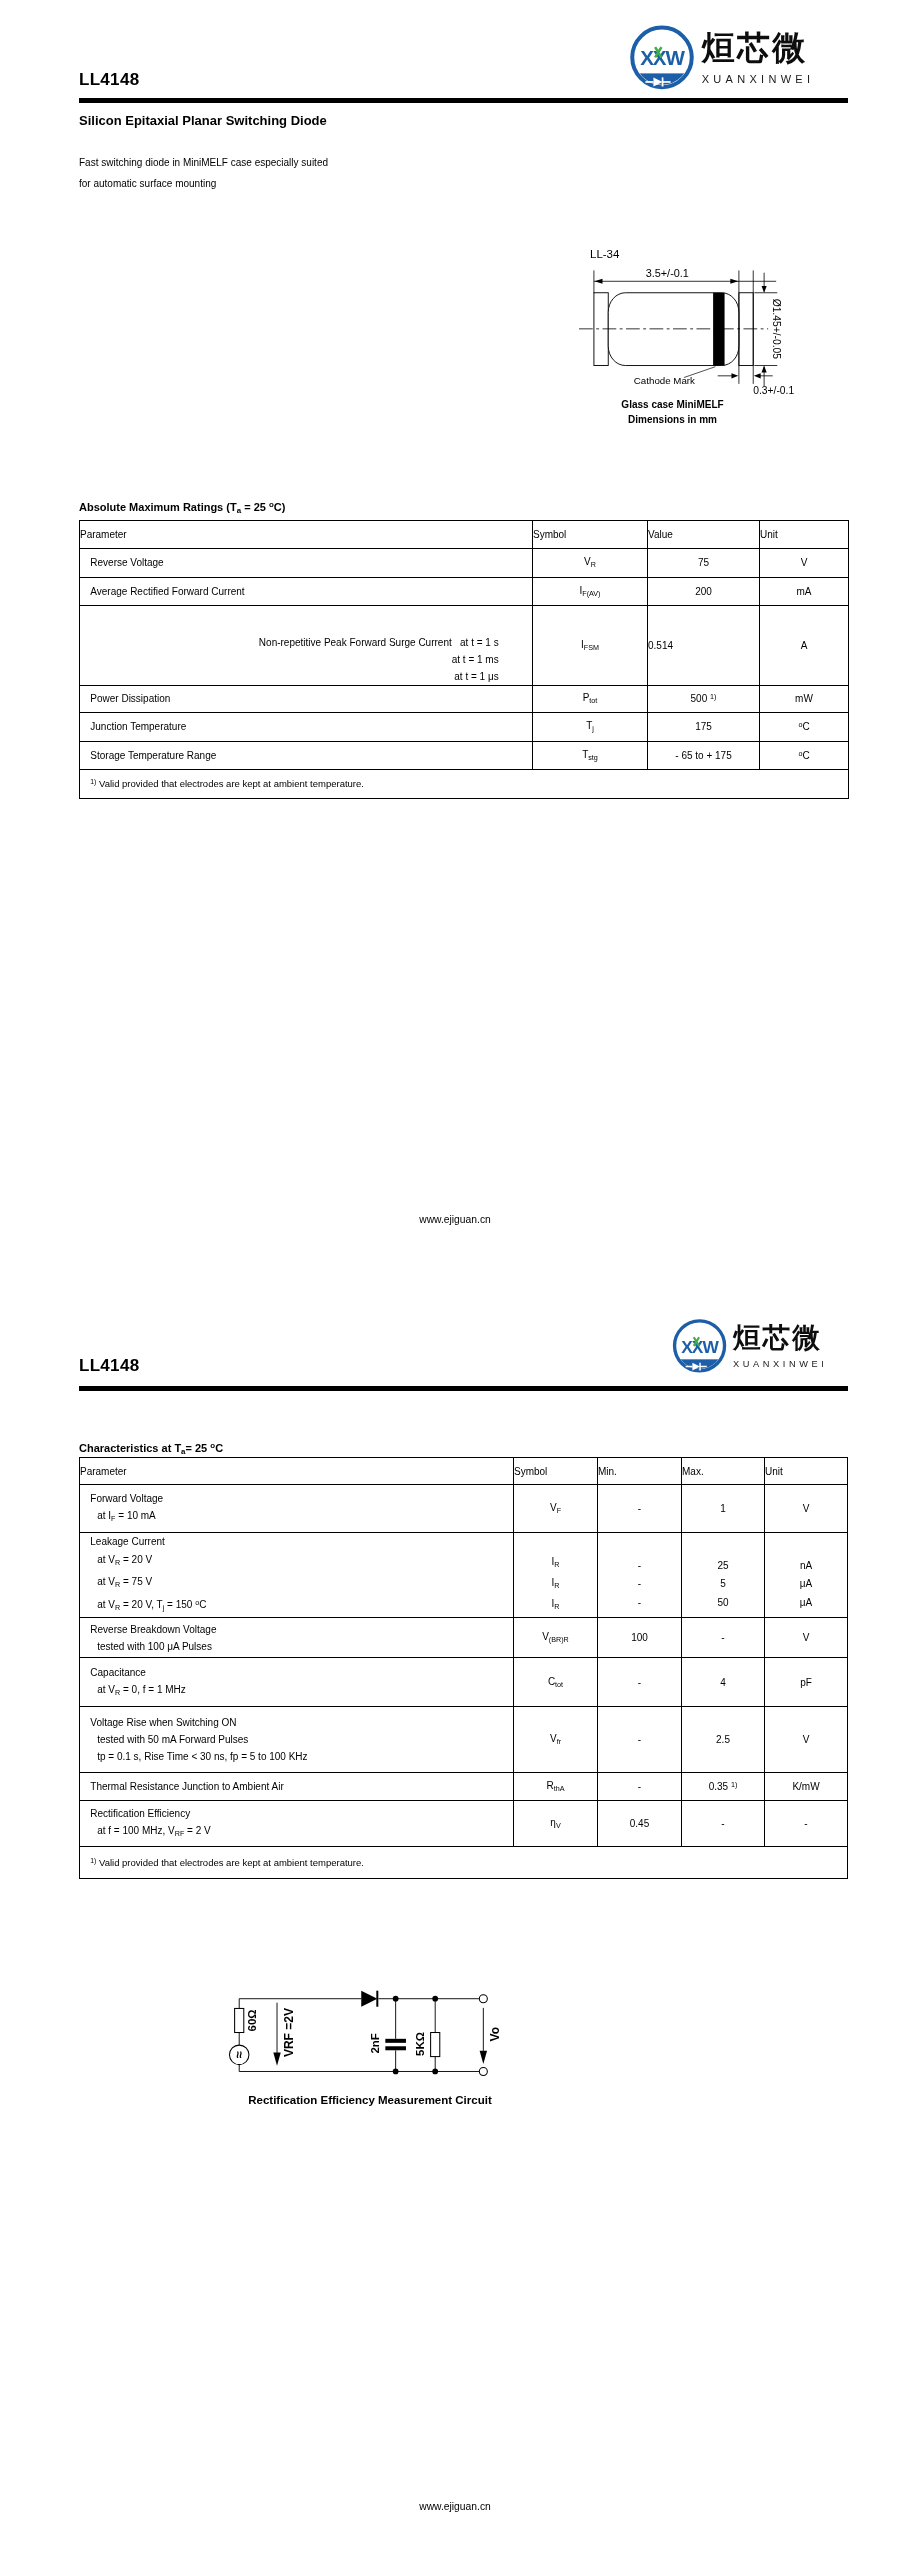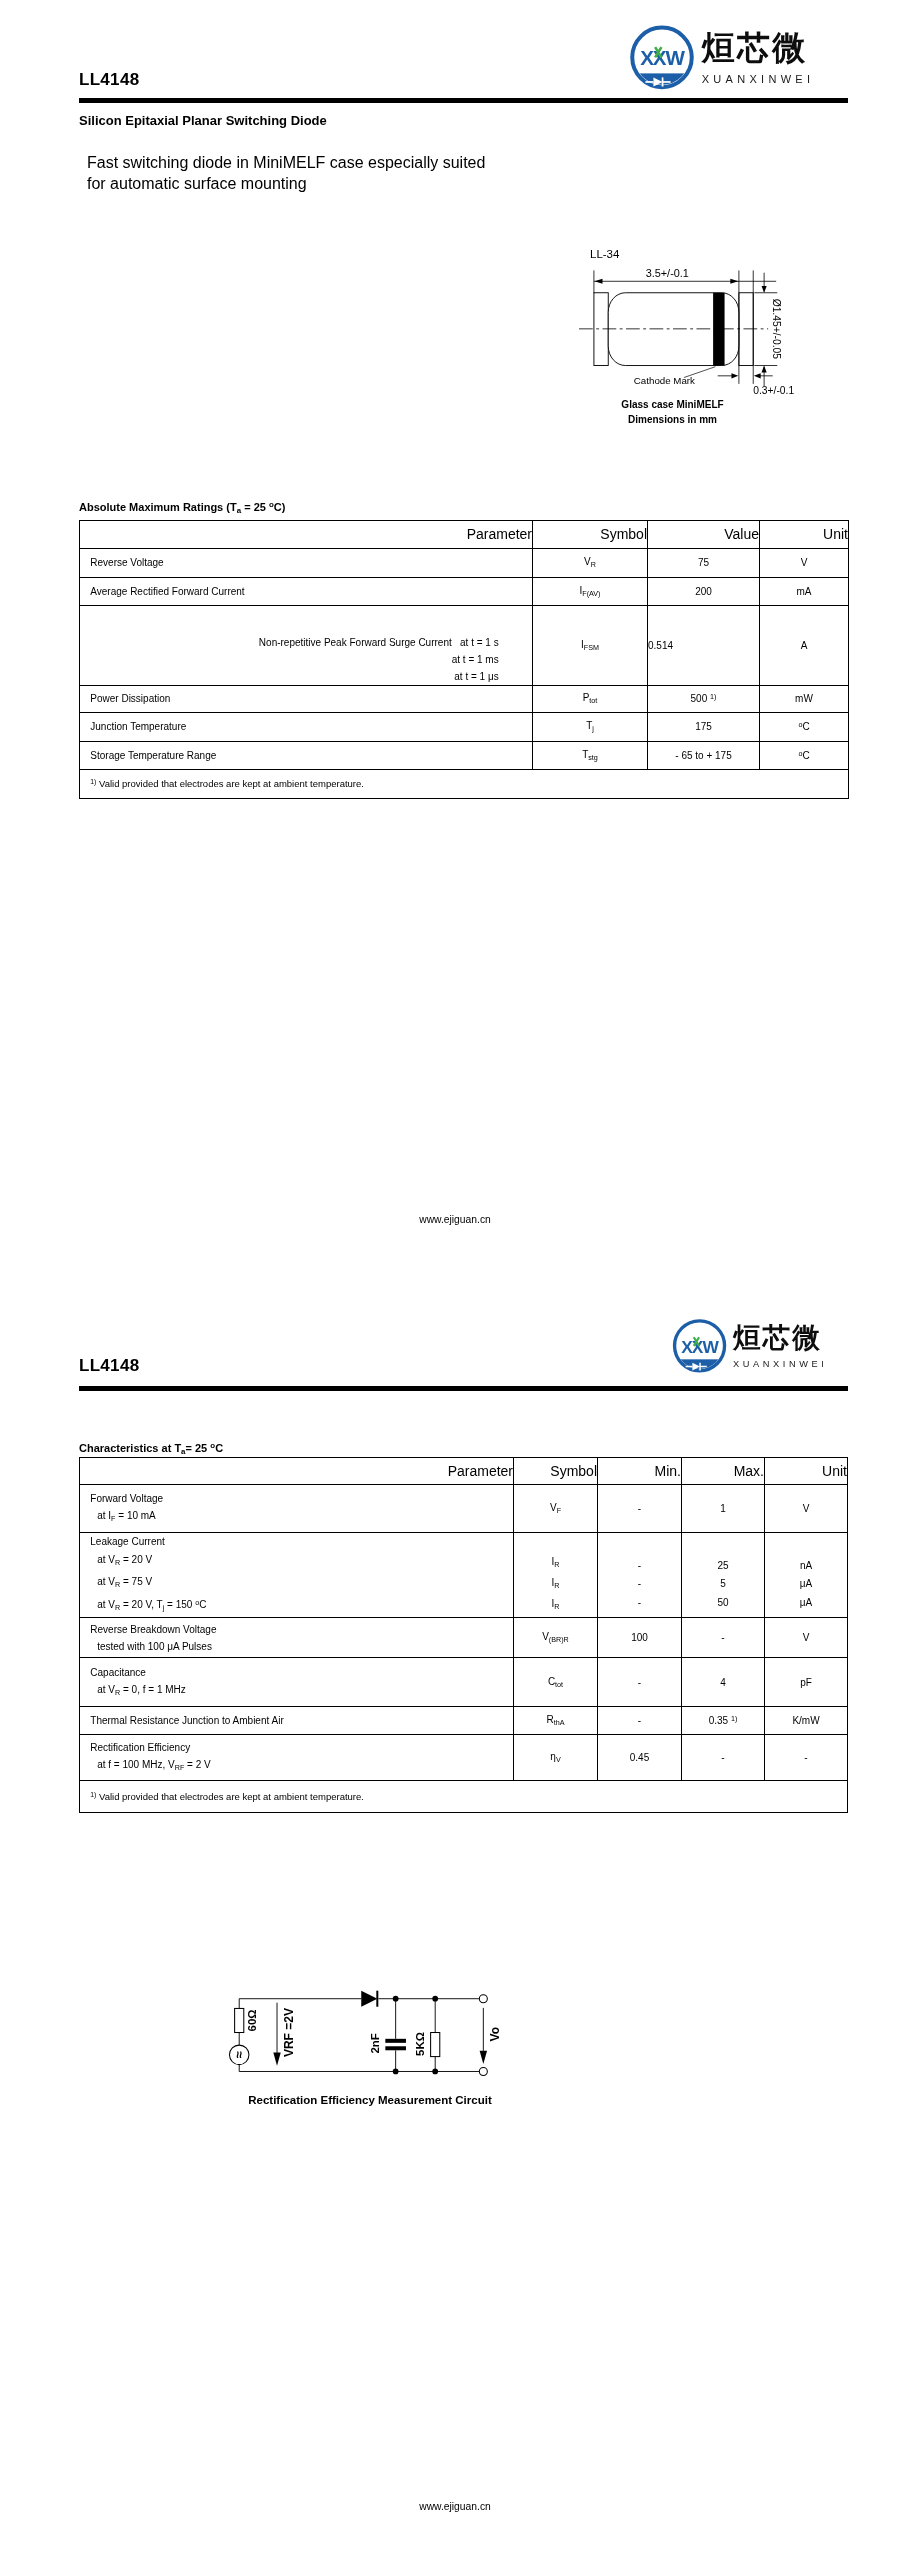--- a/index.html
+++ b/index.html
@@ -6,37 +6,37 @@
   html,body { margin:0; padding:0; background:#ffffff; }
   body { font-family: "Liberation Sans", "DejaVu Sans", sans-serif; color:#000; }
   .canvas { position:relative; width:910px; height:2576px; background:#fff; overflow:hidden; }
   .abs { position:absolute; }
   sub { font-size:0.72em; vertical-align:-0.25em; }
   sup { font-size:0.72em; vertical-align:0.45em; }
 
   .partnum { font-size:17px; font-weight:bold; letter-spacing:0.3px; }
   .rule { background:#000; height:4.6px; }
   .doc-title { font-size:13px; font-weight:bold; }
-  .desc { font-size:16px; line-height:20.7px;margin-left:8px; }
+  .desc { font-size:10px; line-height:20.7px; }
   .sec-heading { font-size:11px; font-weight:bold; }
   .footer-url { width:910px; text-align:center; font-size:10.3px; }
 
   
   .logo { display:flex; align-items:flex-start; }
   .logo-text { margin-left:5.7px; }
   .logo-cn { font-size:33px; font-weight:700; color:#0d0d0d; letter-spacing:2.3px; line-height:49px; }
   .logo-en { font-size:11px; font-weight:500; color:#1a1a1a; letter-spacing:4.3px; margin-top:1.1px; }
   .logo-sm { transform:scale(0.84); transform-origin:top left; }
 
   
   .ds-table { border-collapse:collapse; table-layout:fixed; border:1.7px solid #000; background:#fff; }
   .ds-table th, .ds-table td { border-top:1.4px solid #000; border-bottom:1.4px solid #000;
     border-left:0.9px solid #000; border-right:0.9px solid #000;
     font-size:10px; font-weight:normal; padding:0; vertical-align:middle; }
-  .ds-table th { text-align:right; font-size:14px; }
+  .ds-table th { text-align:left; font-size:10px; }
   td.param { text-align:left; padding-left:10.3px; padding-right:10.3px; }
   td.c { text-align:center; }
   .pblock { line-height:17px; }
   .pblock .cond { padding-left:6.9px; }
   .lh32 { line-height:18.4px; }
   .pflex { display:flex; justify-content:flex-end; align-items:flex-start; line-height:17px; padding-right:23px;margin-top:28px; }
   .conds { display:flex; flex-direction:column; text-align:right; }
   .vstack { display:flex; flex-direction:row; align-items:center; line-height:17px; }
   .stack4 { display:flex; flex-direction:column; align-items:center; line-height:18.4px; }
   td.fnote { text-align:left; padding-left:10.3px; font-size:9.5px; }
@@ -319,20 +319,33 @@
               <div class="pblock">
           <div>Capacitance</div>
           <div class="cond">at V<sub>R</sub> = 0, f = 1 MHz</div>
         </div>
             </td>
         <td class="c">C<sub>tot</sub></td>
         <td class="c">-</td>
         <td class="c">4</td>
         <td class="c">pF</td>
       </tr>
+      <tr style="height:66px">
+        <td class="param">
+              <div class="pblock">
+          <div>Voltage Rise when Switching ON</div>
+          <div class="cond">tested with 50 mA Forward Pulses</div>
+          <div class="cond">tp = 0.1 s, Rise Time &lt; 30 ns, fp = 5 to 100 KHz</div>
+        </div>
+            </td>
+        <td class="c">V<sub>fr</sub></td>
+        <td class="c">-</td>
+        <td class="c">2.5</td>
+        <td class="c">V</td>
+      </tr>
       <tr style="height:27.5px">
         <td class="param">Thermal Resistance Junction to Ambient Air</td>
         <td class="c">R<sub>thA</sub></td>
         <td class="c">-</td>
         <td class="c">0.35 <sup>1)</sup></td>
         <td class="c">K/mW</td>
       </tr>
       <tr style="height:46px">
         <td class="param">
               <div class="pblock">

